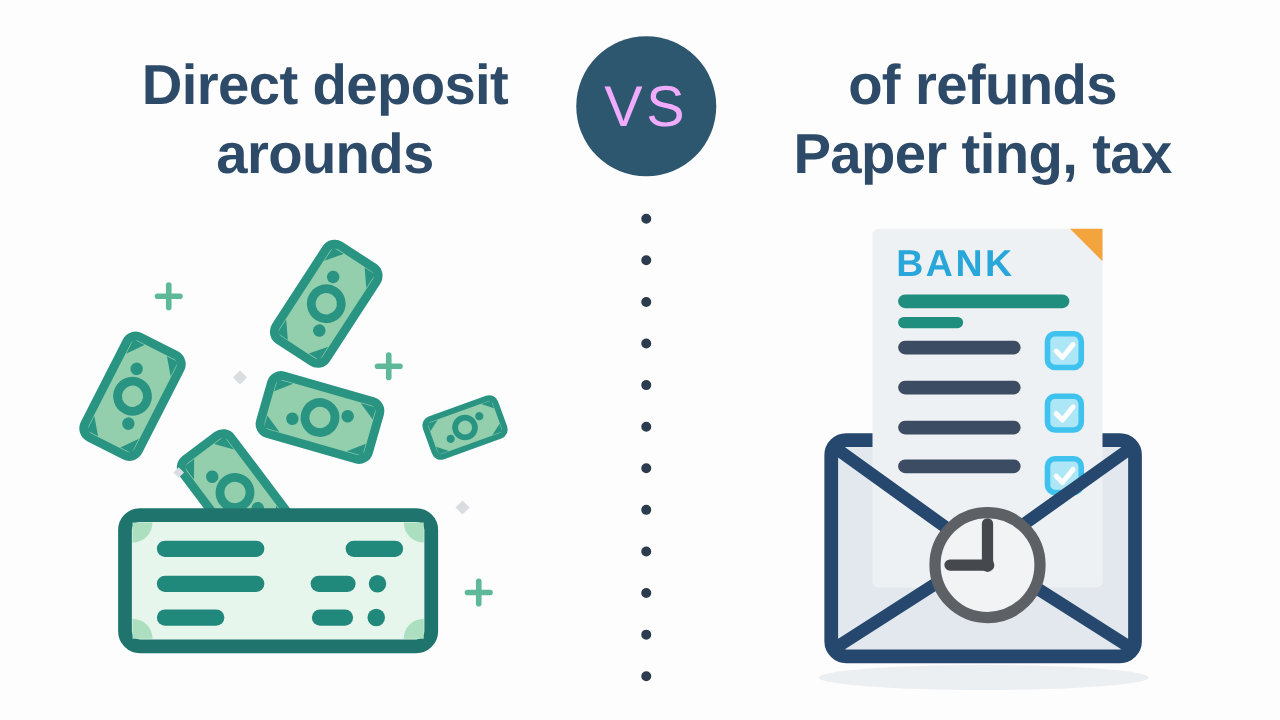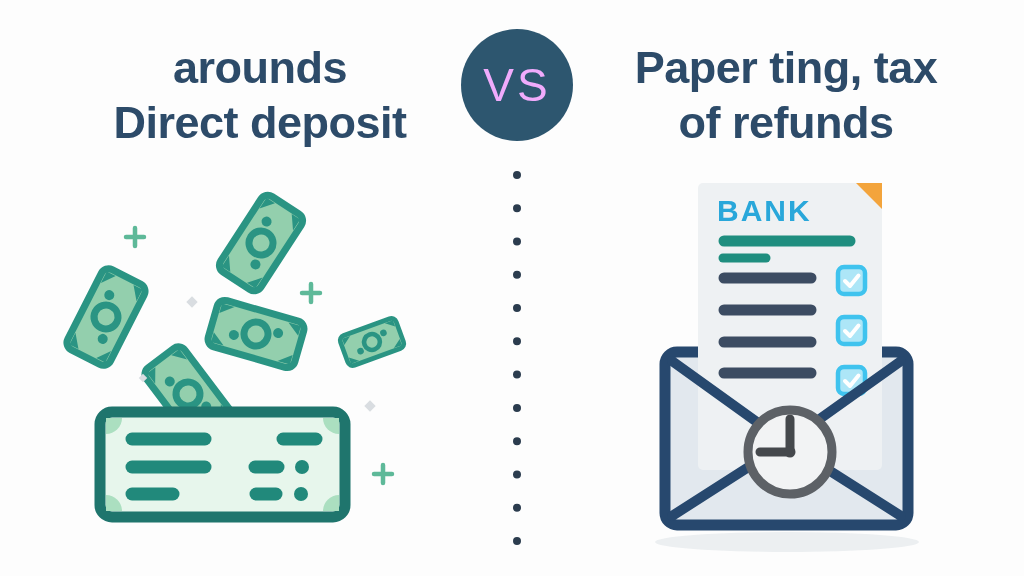--- a/index.html
+++ b/index.html
@@ -25,31 +25,31 @@
     font-family:"Liberation Sans",sans-serif;font-weight:800;
     font-size:30px;letter-spacing:2px;fill:#29a7da;
   }
 </style>
 </head>
 <body>
 
 <div class="canvas">
 
   <div class="title title-left">
+    <div>Direct deposit</div>
     <div>arounds</div>
-    <div>Direct deposit</div>
   </div>
 
   <div class="vs-badge">
     <span>VS</span>
   </div>
 
   <div class="title title-right">
+    <div>of refunds</div>
     <div>Paper ting, tax</div>
-    <div>of refunds</div>
   </div>
 
   <svg class="art" viewBox="0 0 1024 576">
     <defs>
       <g id="bill">
         <rect x="-45" y="-24" width="90" height="48" rx="8" fill="#93cfad" stroke="#2a9483" stroke-width="7"></rect>
         <path d="M-41,-10 L-41,-20 L-28,-20 Z M41,-10 L41,-20 L28,-20 Z M-41,10 L-41,20 L-28,20 Z M41,10 L41,20 L28,20 Z" fill="#2a9483"></path>
         <circle r="12" fill="none" stroke="#2a9483" stroke-width="7"></circle>
         <circle cx="-21" cy="7" r="5" fill="#2a9483"></circle>
         <circle cx="21" cy="-7" r="5" fill="#2a9483"></circle>

